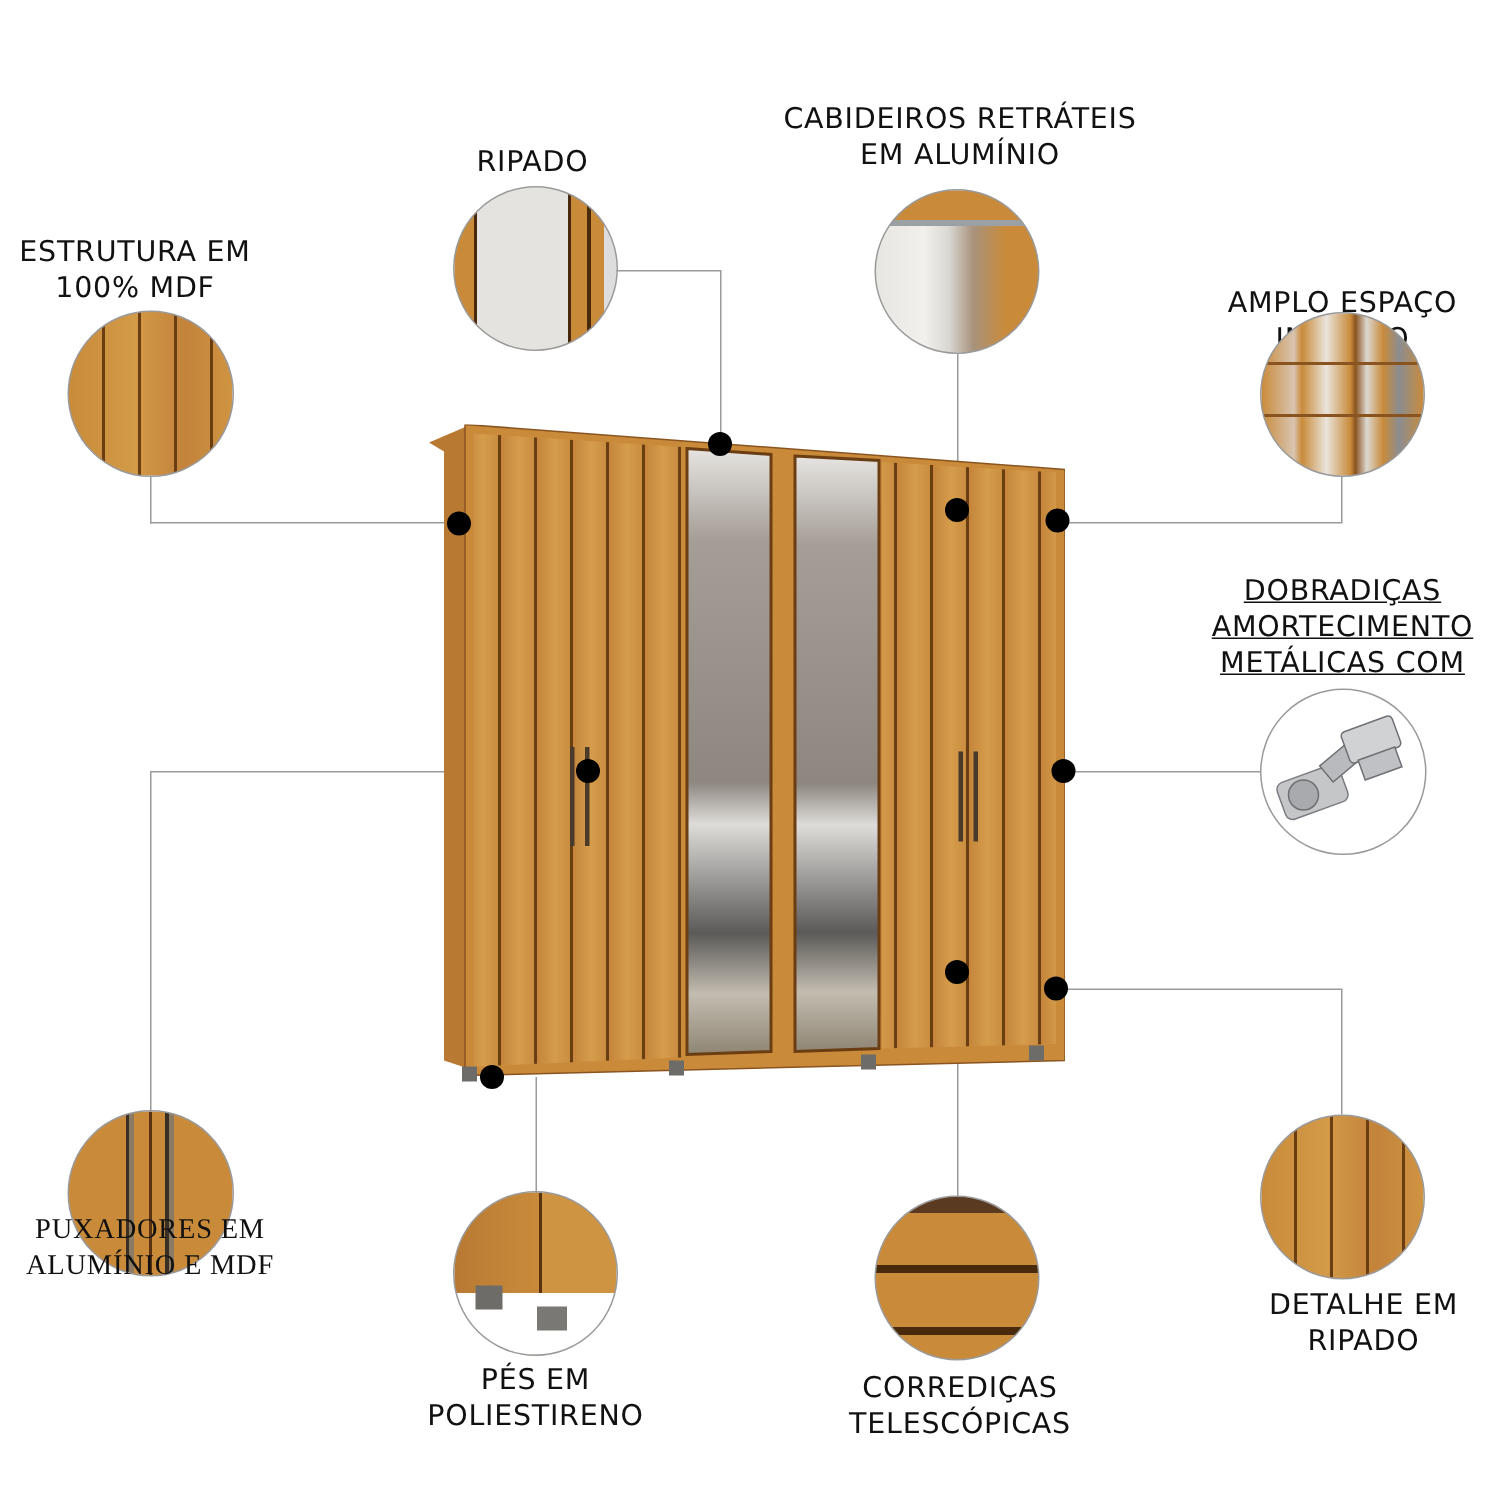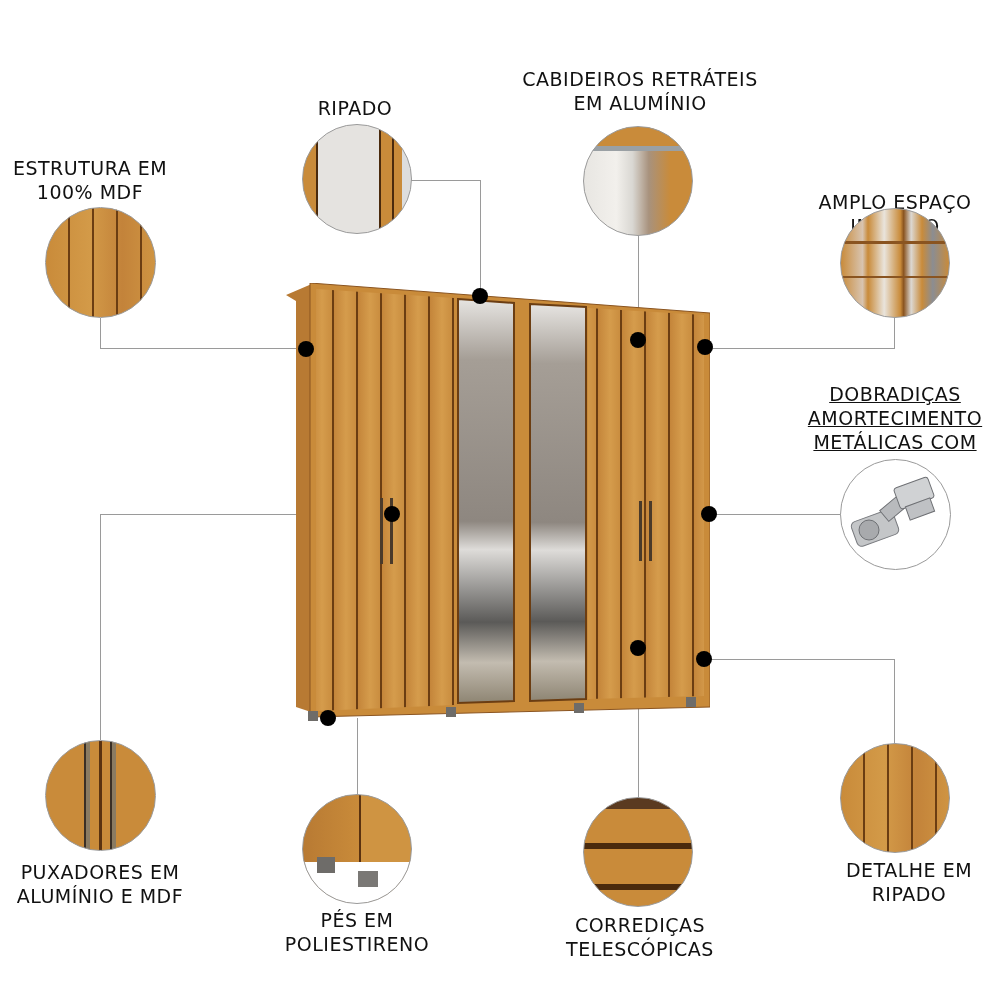--- a/index.html
+++ b/index.html
@@ -128,21 +128,21 @@
     <rect x="12" y="55" width="44" height="26" rx="5" transform="rotate(-20 34 68)" fill="#c4c6c8" stroke="#7a7c80"></rect>
     <circle cx="28" cy="70" r="10" fill="#a8aaad" stroke="#6e7074"></circle>
     <rect x="40" y="40" width="28" height="14" transform="rotate(-40 54 47)" fill="#b8babd" stroke="#6e7074"></rect>
     <rect x="55" y="22" width="36" height="22" rx="3" transform="rotate(-20 73 33)" fill="#d0d2d4" stroke="#6e7074"></rect>
     <rect x="66" y="42" width="26" height="14" transform="rotate(-20 79 49)" fill="#bfc1c4" stroke="#6e7074"></rect>
   </svg>
 </div>
 
 <div class="circle" style="left:45px;top:740px;width:111px;height:111px;
   background: linear-gradient(90deg,#c98b3a 0,#c98b3a 35%,#3a2f25 35%,#3a2f25 37%,#8a7b62 37%,#8a7b62 40%,#c98b3a 40%,#c98b3a 49%,#5a3210 49%,#5a3210 51%,#c98b3a 51%,#c98b3a 59%,#3a2f25 59%,#3a2f25 61%,#8a7b62 61%,#8a7b62 64%,#c98b3a 64%);"></div>
-<div class="label" style="left:0px;top:860px;width:200px;">
+<div class="label" style="left:0px;top:808px;width:200px;font-family:Liberation Serif, serif;">
   <span>PUXADORES EM</span>
   <span>ALUMÍNIO E MDF</span>
 </div>
 
 <div class="circle" style="left:302px;top:794px;width:110px;height:110px;
   background: linear-gradient(180deg,transparent 0,transparent 62%,#ffffff 62%), linear-gradient(90deg,#b87a33 0,#c98b3a 52%,#5a3210 52%,#5a3210 54%,#cf9442 54%);">
   <div style="position:absolute;left:14px;top:62px;width:18px;height:16px;background:#6e6c69;"></div>
   <div style="position:absolute;left:55px;top:76px;width:20px;height:16px;background:#7a7875;"></div>
 </div>
 <div class="label" style="left:262px;top:908px;width:190px;">

